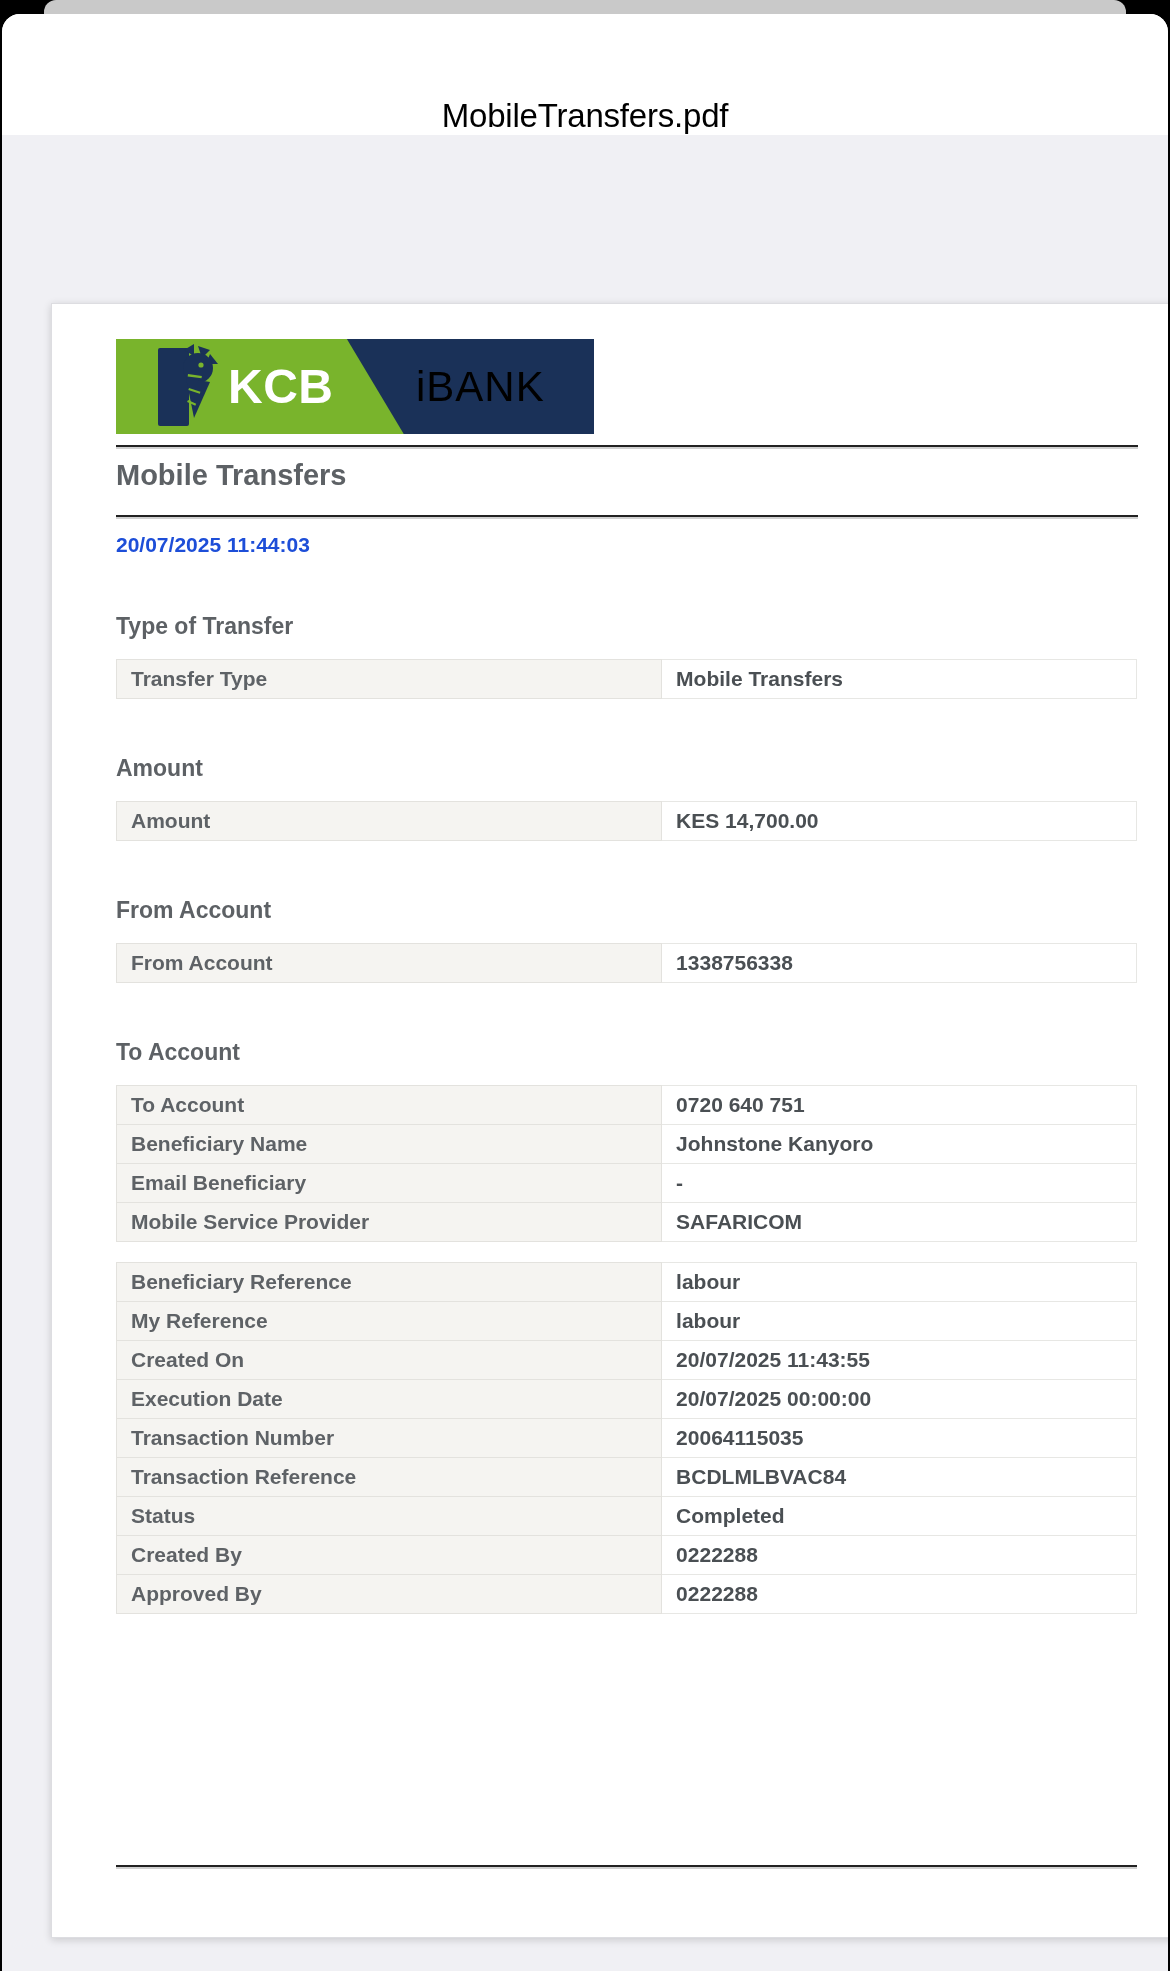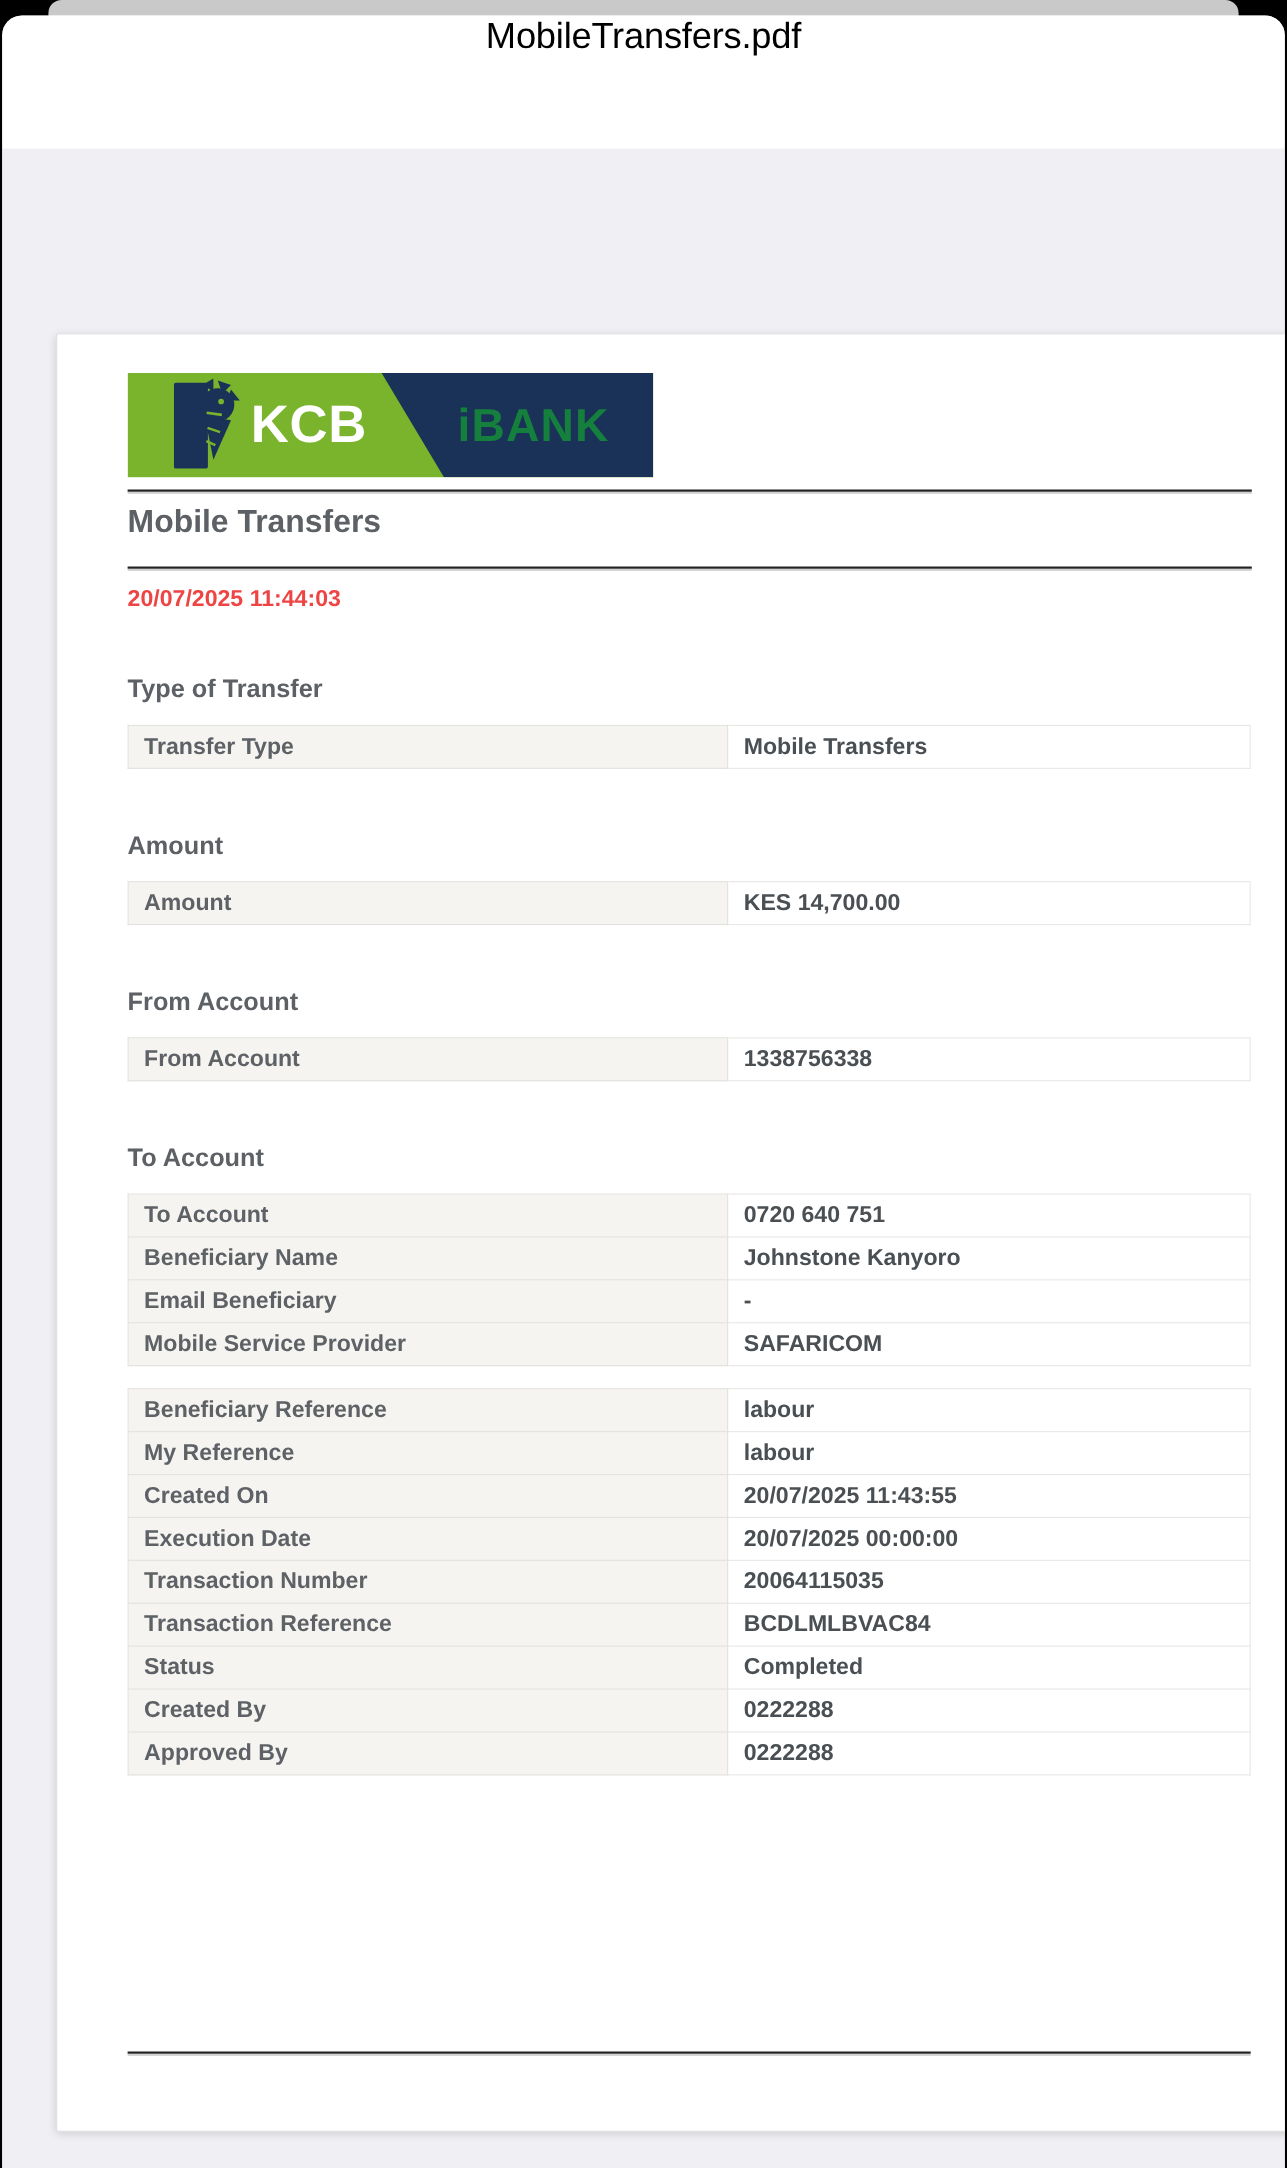--- a/index.html
+++ b/index.html
@@ -16,21 +16,21 @@
     background:#c9c9c9;border-radius:12px 12px 0 0;
   }
   
   .sheet{
     position:absolute;top:14px;left:2px;right:2px;bottom:0;
     background:#fff;border-radius:18px 18px 0 0;overflow:hidden;
     display:flex;flex-direction:column;
   }
   .sheet-header{
     height:121px;background:#fff;
-    display:flex;align-items:flex-start;justify-content:center;flex:0 0 auto;
+    display:flex;align-items:flex-end;justify-content:center;flex:0 0 auto;
   }
   .sheet-title{
     font-size:33px;color:#000;font-weight:400;letter-spacing:-0.2px;
   }
   .content{
     flex:1 1 auto;background:#f0f0f4;overflow:hidden;padding-left:44px;
   }
   
   .page{
     position:relative;
@@ -53,33 +53,33 @@
     position:absolute;inset:0;background:#1a3158;
     clip-path:polygon(48.3% 0, 100% 0, 100% 100%, 60.2% 100%);
   }
   .lion{position:absolute;left:42px;top:5px;}
   .logo-kcb{
     position:absolute;left:112px;top:0;height:95px;line-height:95px;
     color:#fff;font-weight:700;font-size:48px;letter-spacing:0.5px;
   }
   .logo-ibank{
     position:absolute;left:300px;top:0;height:118px;line-height:95px;
-    color:#15803d;font-weight:700;font-size:42px;letter-spacing:1px;
+    color:#000000;font-weight:400;font-size:42px;letter-spacing:1px;
   }
   
   .rule{
     height:2px;background:#222;box-shadow:0 2px 0 rgba(0,0,0,0.18);
     margin-top:11px;
   }
   .rule.second{margin-top:24px;}
   .doc-title{
     margin:12px 0 0;font-size:29px;line-height:32px;font-weight:700;color:#5d6165;
   }
   .doc-date{
-    margin-top:16px;font-size:21px;line-height:24px;font-weight:700;color:#ef4444;
+    margin-top:16px;font-size:21px;line-height:24px;font-weight:700;color:#1d4ed8;
   }
   .section h2{
     margin:56px 0 0;font-size:23px;line-height:26px;font-weight:700;color:#5d6165;
   }
   .kv{
     margin-top:20px;width:1021px;border-collapse:collapse;table-layout:fixed;
   }
   .kv td{
     border:1px solid #e3e2de;
     padding:8px 14px;line-height:22px;font-size:21px;vertical-align:middle;

